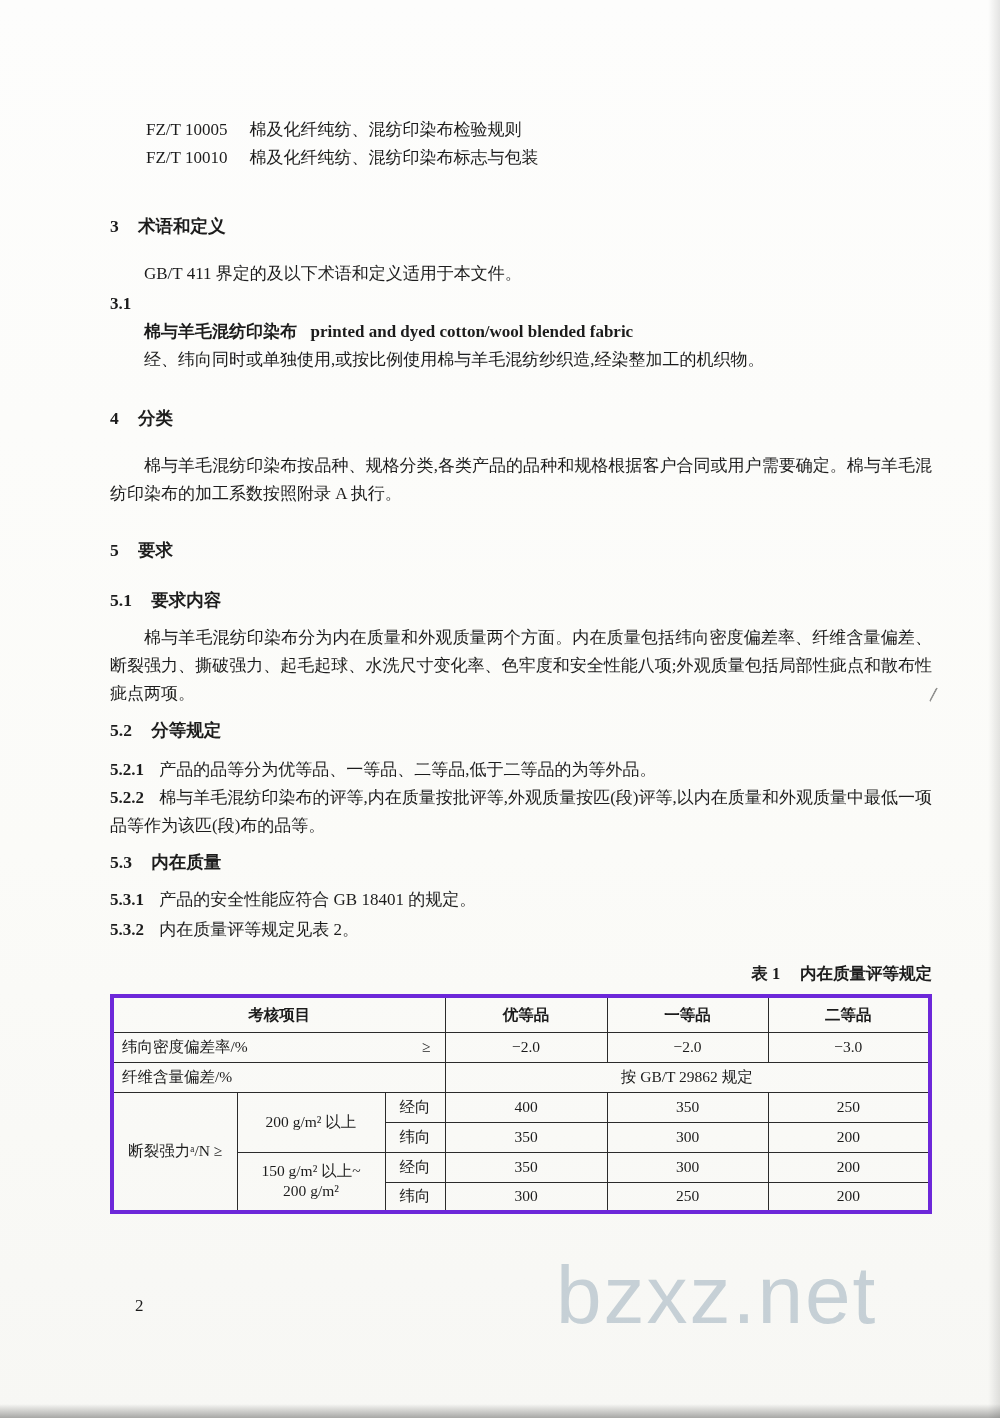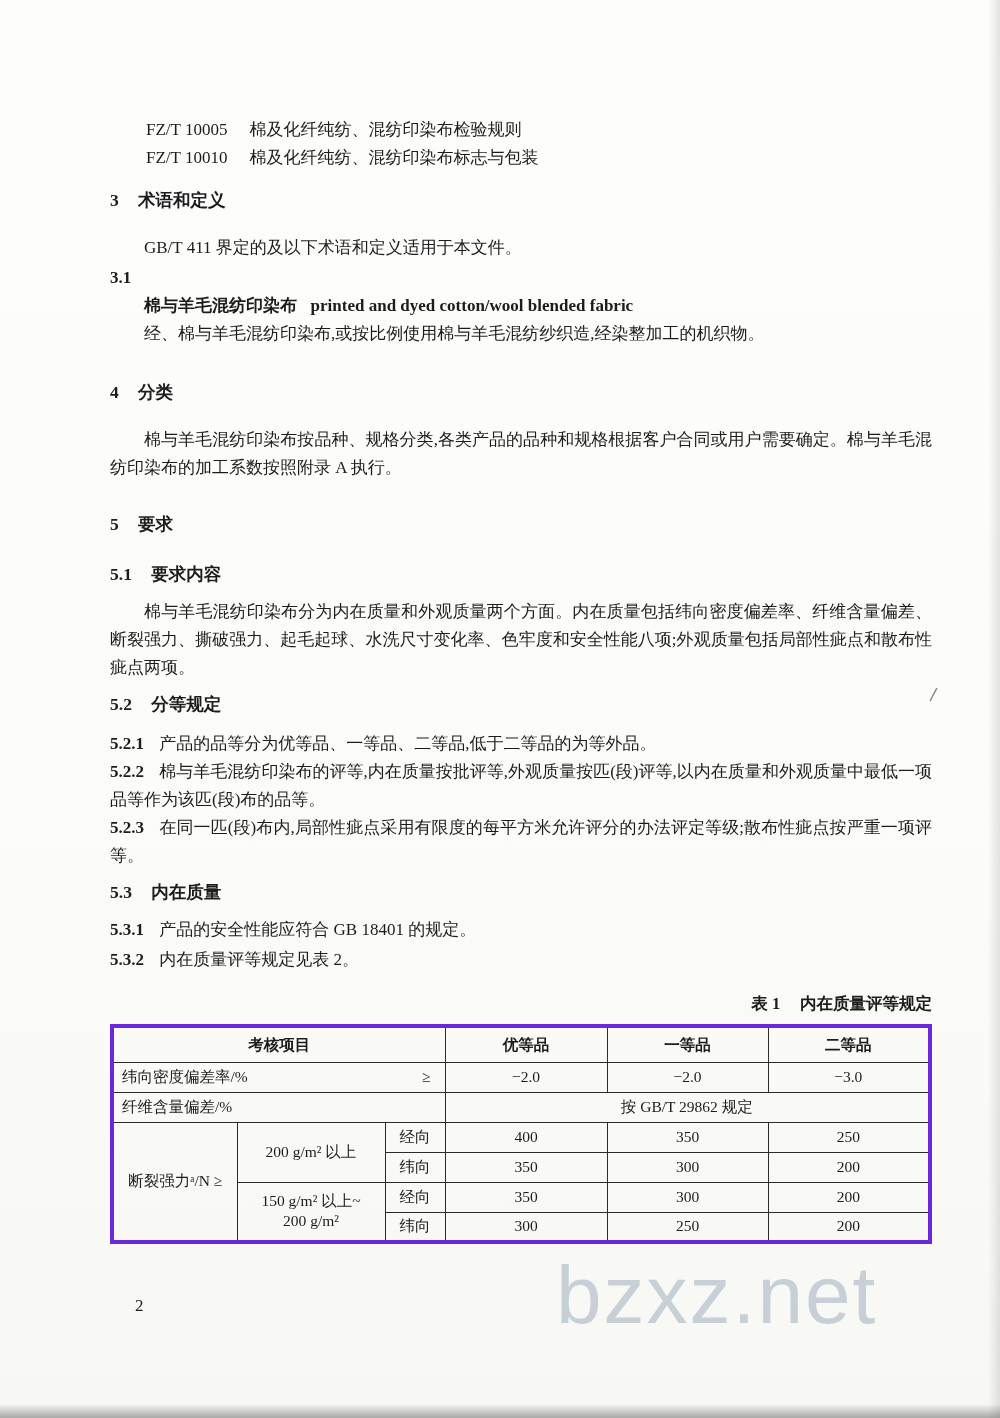--- a/index.html
+++ b/index.html
@@ -71,30 +71,30 @@
 <div class="content">
 
 
   <p class="refline" style="margin-top:14px">
     <span class="code">FZ/T 10005</span><span>棉及化纤纯纺、混纺印染布检验规则</span>
   </p>
   <p class="refline">
     <span class="code">FZ/T 10010</span><span>棉及化纤纯纺、混纺印染布标志与包装</span>
   </p>
 
-  <p class="h" style="margin-top:14px">
+  <p class="h" style="margin-top:40px">
     <span class="num">3</span><span>术语和定义</span>
   </p>
   <p class="para" style="margin-top:20px">GB/T 411 界定的及以下术语和定义适用于本文件。</p>
 
   <p class="sub-num" style="margin-top:2px">3.1</p>
   <p class="term-line">
     <span>棉与羊毛混纺印染布</span><span class="en">printed and dyed cotton/wool blended fabric</span>
   </p>
-  <p class="para">经、棉与羊毛混纺印染布,或按比例使用棉与羊毛混纺纱织造,经染整加工的机织物。</p>
+  <p class="para">经、纬向同时或单独使用,或按比例使用棉与羊毛混纺纱织造,经染整加工的机织物。</p>
 
   <p class="h" style="margin-top:30px">
     <span class="num">4</span><span>分类</span>
   </p>
   <p class="para" style="margin-top:20px">棉与羊毛混纺印染布按品种、规格分类,各类产品的品种和规格根据客户合同或用户需要确定。棉与羊毛混纺印染布的加工系数按照附录 A 执行。</p>
 
   <p class="h" style="margin-top:28px">
     <span class="num">5</span><span>要求</span>
   </p>
 
@@ -104,23 +104,20 @@
   <p class="para" style="margin-top:10px">棉与羊毛混纺印染布分为内在质量和外观质量两个方面。内在质量包括纬向密度偏差率、纤维含量偏差、断裂强力、撕破强力、起毛起球、水洗尺寸变化率、色牢度和安全性能八项;外观质量包括局部性疵点和散布性疵点两项。</p>
 
   <p class="h" style="margin-top:8px">
     <span class="num">5.2</span><span>分等规定</span>
   </p>
   <p class="clause" style="margin-top:12px">
     <span class="num">5.2.1</span><span>产品的品等分为优等品、一等品、二等品,低于二等品的为等外品。</span>
   </p>
   <p class="clause">
     <span class="num">5.2.2</span><span>棉与羊毛混纺印染布的评等,内在质量按批评等,外观质量按匹(段)评等,以内在质量和外观质量中最低一项品等作为该匹(段)布的品等。</span>
-  </p>
-  <p class="clause">
-    <span class="num">5.2.3</span><span>在同一匹(段)布内,局部性疵点采用有限度的每平方米允许评分的办法评定等级;散布性疵点按严重一项评等。</span>
   </p>
 
   <p class="h" style="margin-top:8px">
     <span class="num">5.3</span><span>内在质量</span>
   </p>
   <p class="clause" style="margin-top:10px">
     <span class="num">5.3.1</span><span>产品的安全性能应符合 GB 18401 的规定。</span>
   </p>
   <p class="clause" style="margin-top:2px">
     <span class="num">5.3.2</span><span>内在质量评等规定见表 2。</span>

